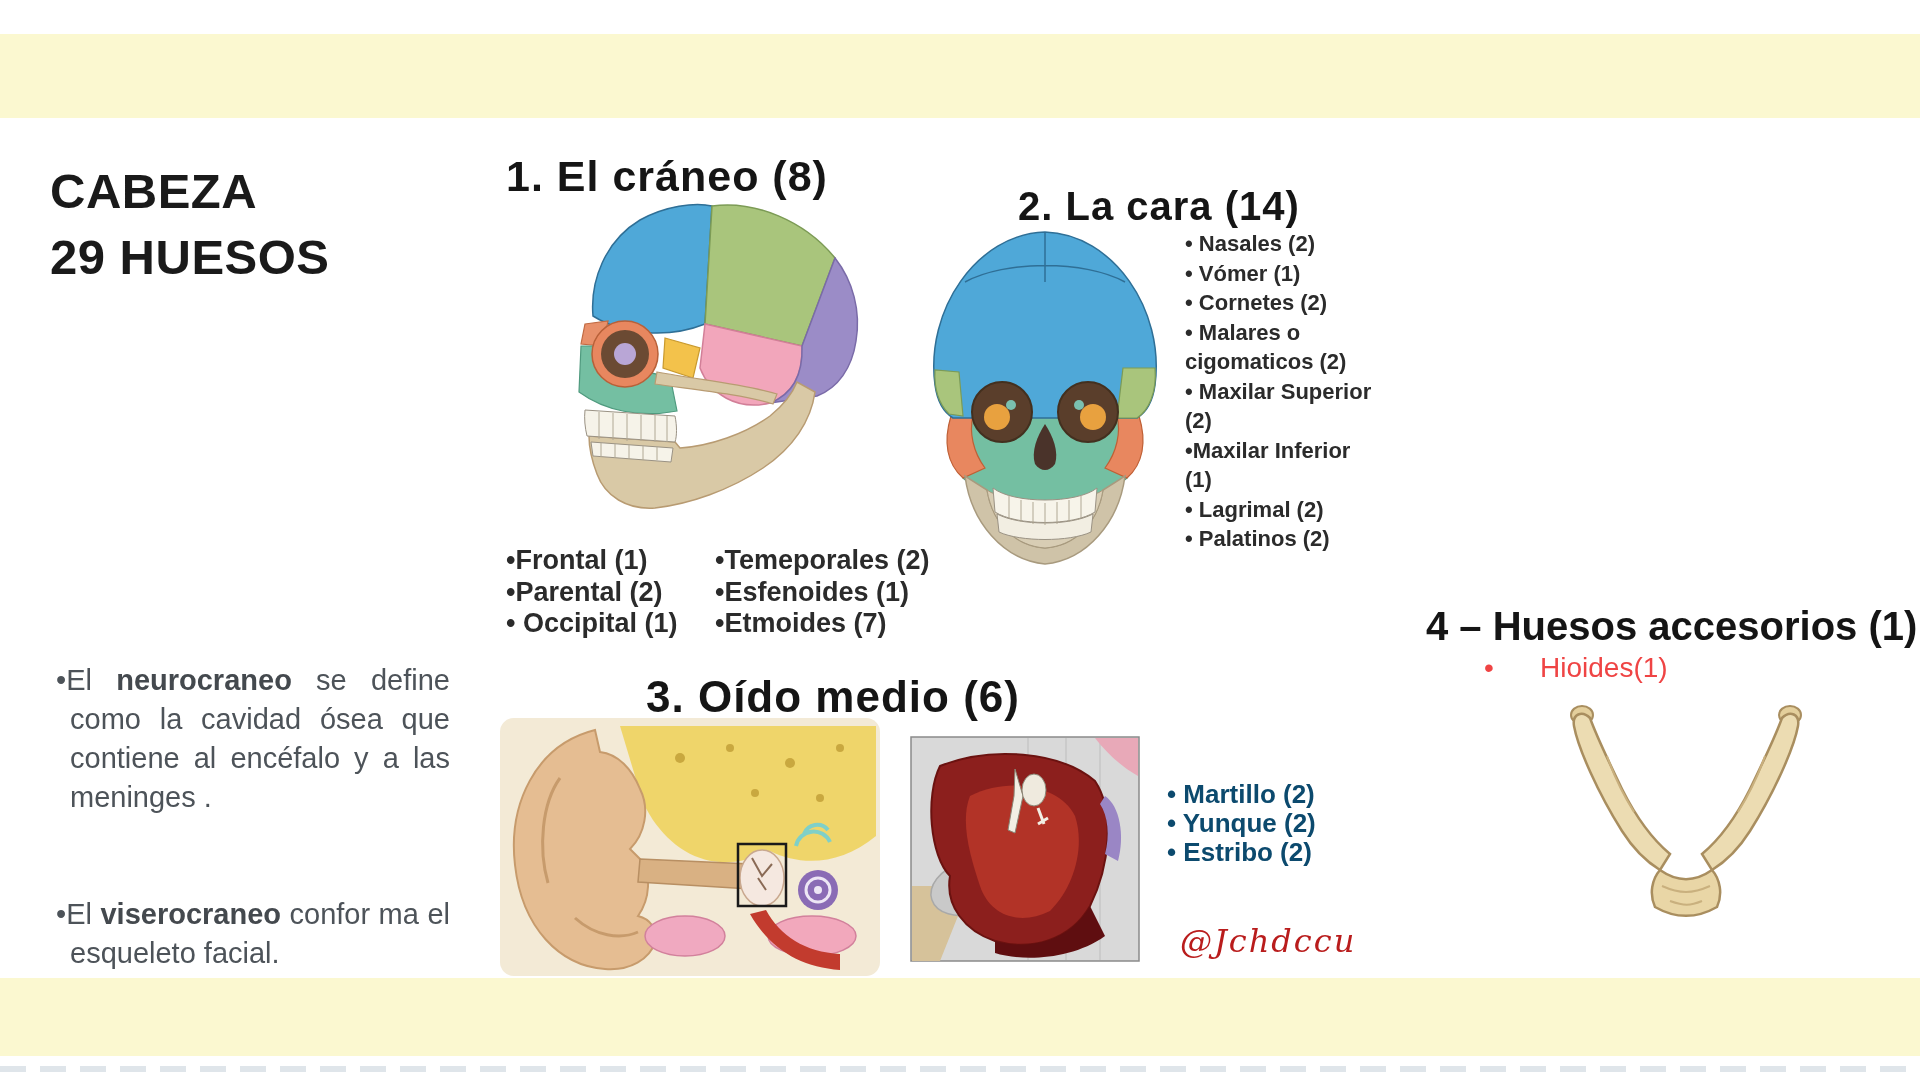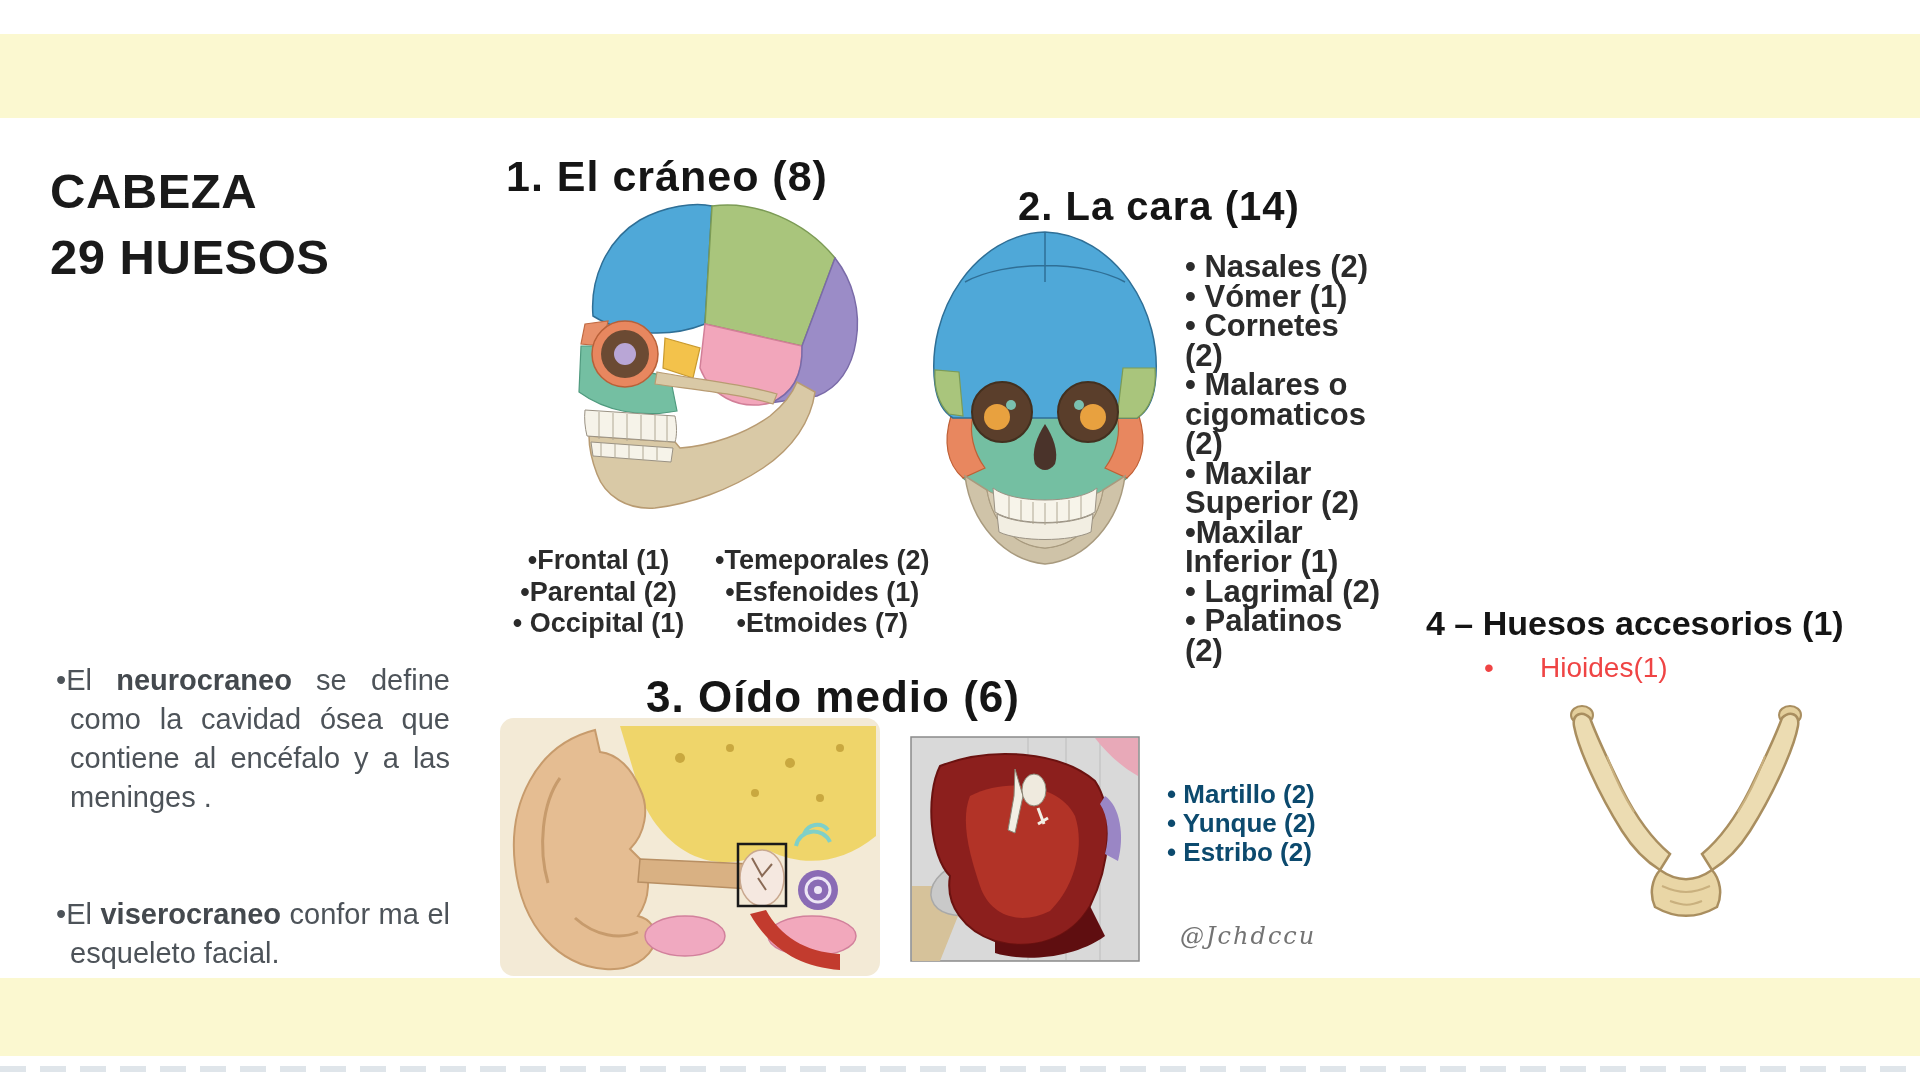--- a/index.html
+++ b/index.html
@@ -18,32 +18,32 @@
   .bullet-block{position:absolute;left:56px;width:380px;font-size:29px;line-height:39px;
          color:#4d5359;text-align:justify;padding-left:14px;text-indent:-14px;}
   .bullet-block b{font-weight:700;color:#44494e;}
   .bb1{top:632px;}
   .bb2{top:866px;}
   
   .sec-head{position:absolute;font-weight:800;color:#151515;letter-spacing:1px;white-space:nowrap;}
   .h-craneo{left:506px;top:152px;font-size:43px;}
   .h-cara{left:1018px;top:184px;font-size:40px;text-align:center;}
   .h-oido{left:646px;top:672px;font-size:44px;}
-  .h-acc{left:1426px;top:604px;font-size:34px;letter-spacing:0;}
+  .h-acc{left:1426px;top:604px;font-size:40px;letter-spacing:0;}
   
   .cranium-list{position:absolute;left:506px;top:545px;display:flex;gap:24px;
     font-size:27px;line-height:31.5px;font-weight:700;color:#2b2b2b;}
-  .cranium-col{display:flex;flex-direction:column;text-align:center;}
+  .cranium-col{display:flex;flex-direction:column;}
   .cranium-col.c1{width:185px;}
-  .face-list{position:absolute;left:1185px;top:252px;width:196px;
-    font-size:31px;line-height:29.5px;color:#2b2b2b;font-weight:600;}
+  .face-list{position:absolute;left:1185px;top:229px;width:196px;
+    font-size:22px;line-height:29.5px;color:#2b2b2b;font-weight:600;}
   .ear-list{position:absolute;left:1167px;top:780px;font-size:26px;line-height:29px;
     color:#0c4a6e;font-weight:600;}
   .watermark{position:absolute;left:1180px;top:922px;font-family:"DejaVu Serif",serif;
-    font-style:italic;font-size:24px;color:#737373;letter-spacing:2px;}
+    font-style:italic;font-size:32px;color:#b91c1c;letter-spacing:2px;}
   .acc-item{position:absolute;left:1484px;top:652px;font-size:28px;color:#ef4444;}
   .acc-item .dot{display:inline-block;width:56px;}
   
   .illus{position:absolute;}
   .i-lateral{left:505px;top:196px;}
   .i-frontal{left:905px;top:220px;}
   .i-ear{left:500px;top:718px;}
   .i-closeup{left:910px;top:736px;}
   .i-hyoid{left:1552px;top:696px;}
 </style>

